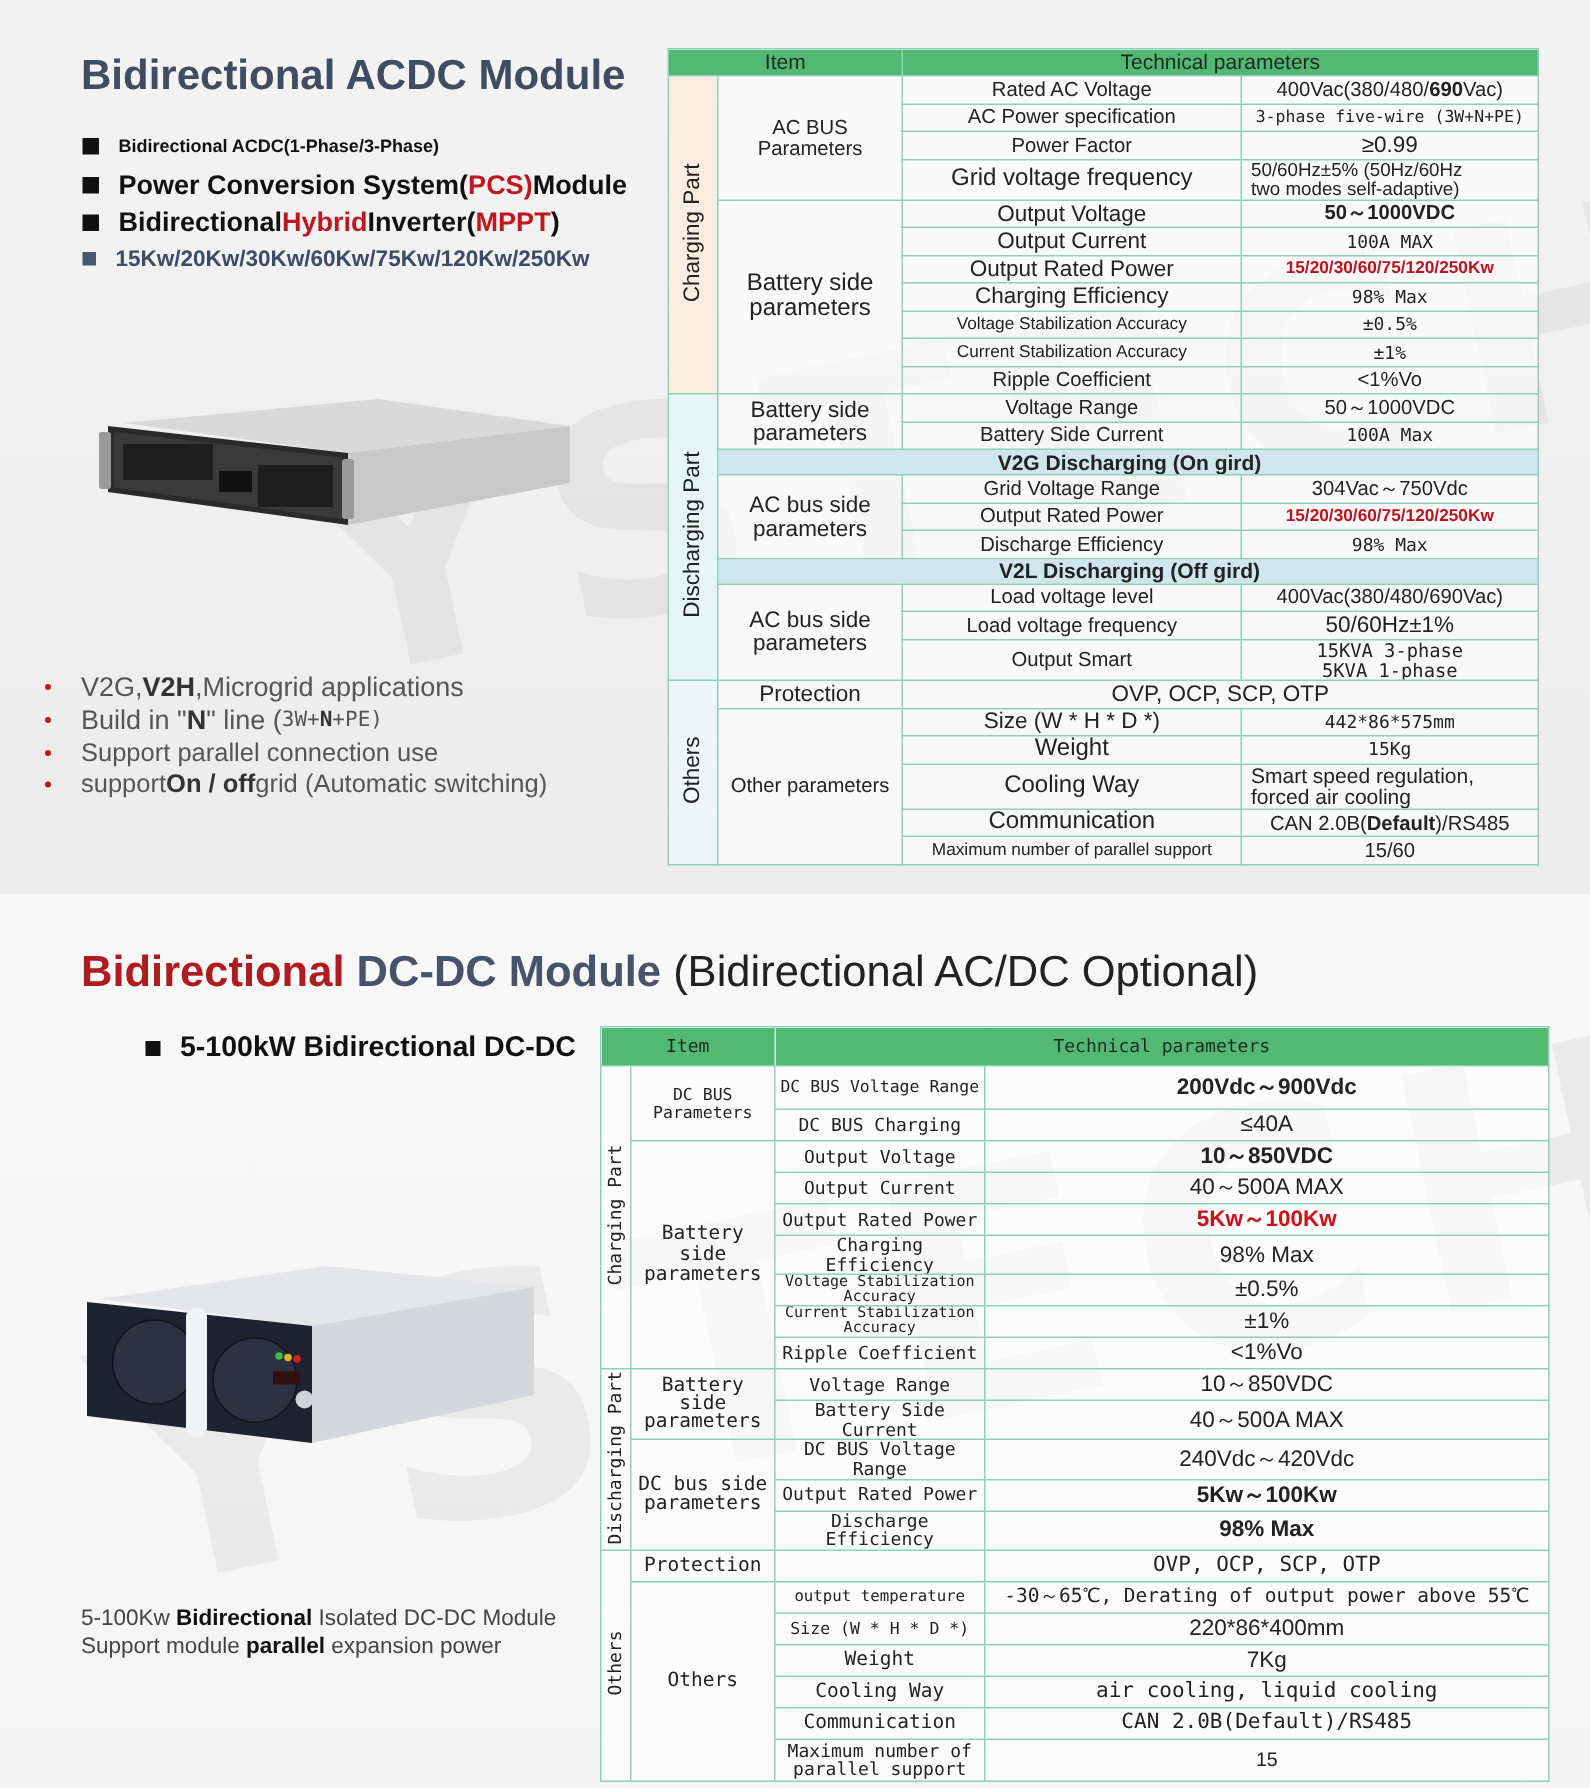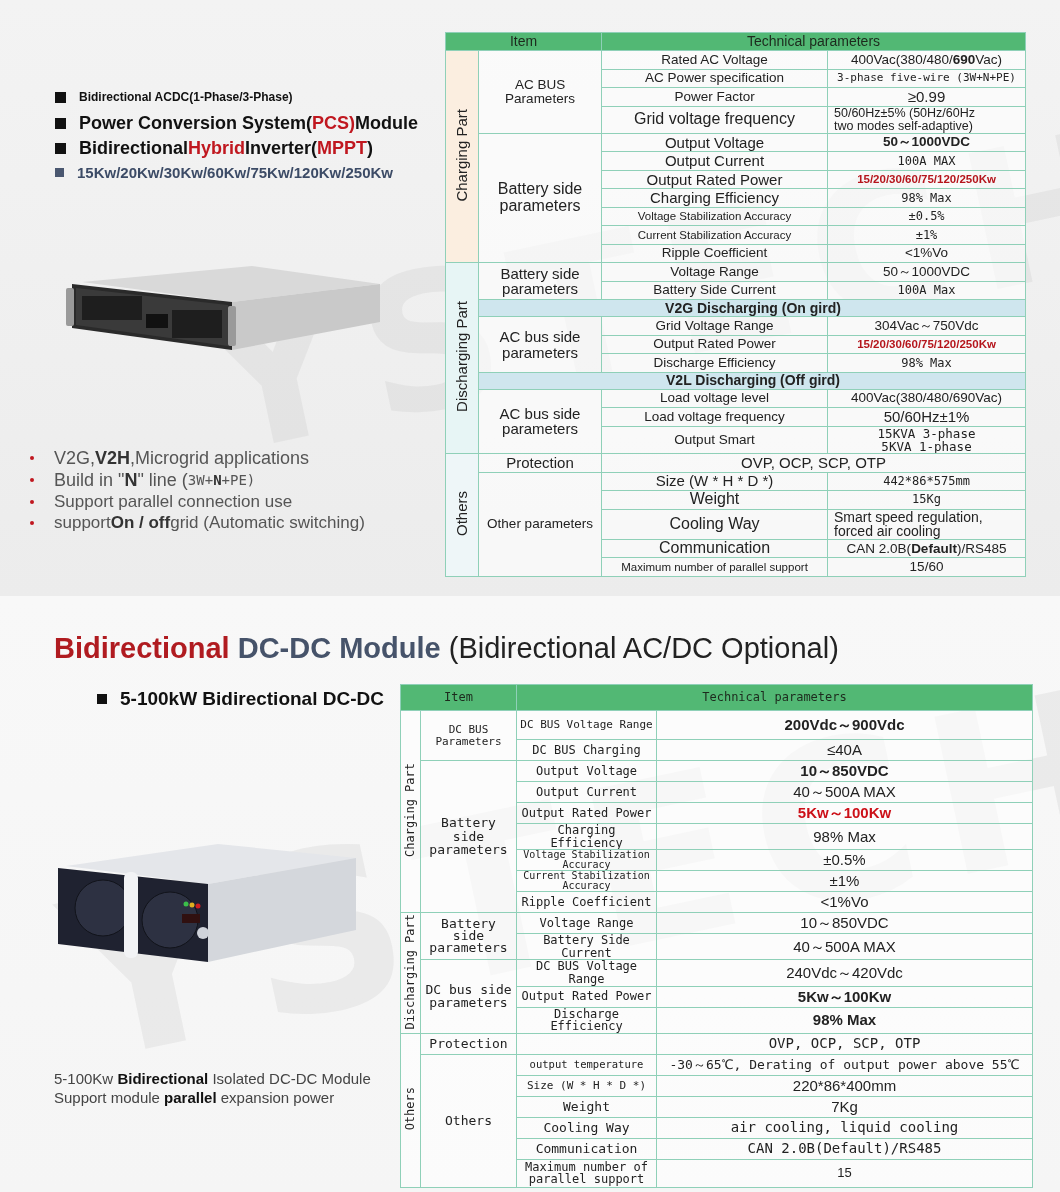--- a/index.html
+++ b/index.html
@@ -67,20 +67,21 @@
   .t2 .item-l { font-size: 13px; }
   .t2 .v { font-family: "Liberation Sans", sans-serif; font-size: 15px; }
   .t2 .tiny { font-size: 10px; line-height: 1; }
 </style>
 </head>
 <body>
 
 <div class="panel panel-top">
   <div class="watermark" style="left:200px; top:180px; font-size:190px;">YSTECH</div>
 
+  <div class="h1">Bidirectional ACDC Module</div>
 
   <div class="bullets-sq">
     <div class="row r1">
       <span class="sq"></span>
       <span>Bidirectional ACDC(1-Phase/3-Phase)</span>
     </div>
     <div class="row r2">
       <span class="sq"></span>
       <span>Power Conversion System(</span>
         <span class="red">PCS)</span>

